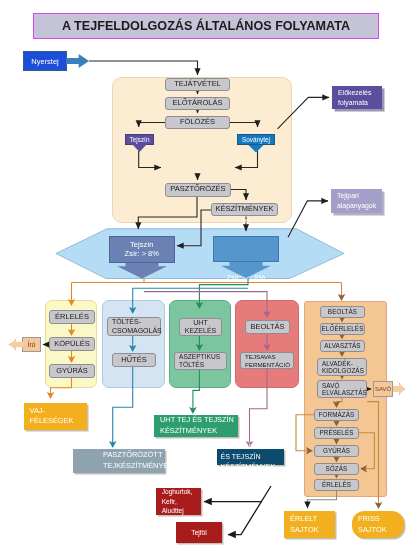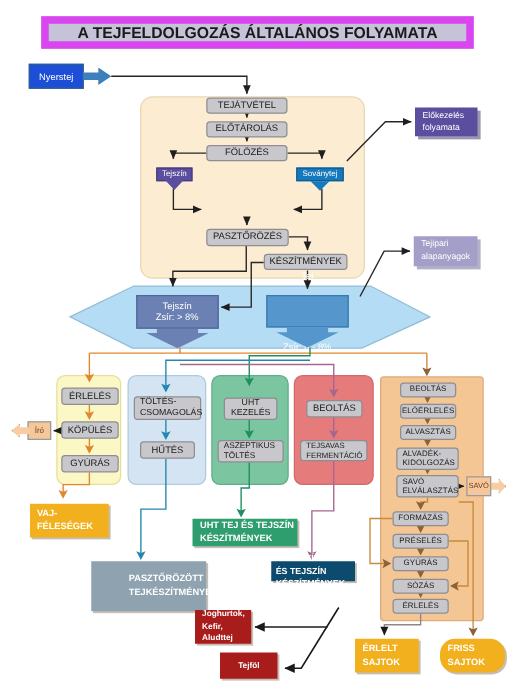--- a/index.html
+++ b/index.html
@@ -7,21 +7,21 @@
   #stage{position:relative;width:413px;height:550px;}
   .abs{position:absolute;box-sizing:border-box;}
   svg{position:absolute;left:0;top:0;width:413px;height:550px;overflow:visible;}
   #wires{z-index:5;}
   #wires2{z-index:4;}
   #hexsvg{z-index:1;}
   .pbox,.tag,.prod,.legendbox,#iro,#savo,#iro-arrow,#savo-arrow,#nyerstej,#nyerstej-arrow,#tejszin-tag,#sovanytej-tag,#tejszin-tag-arrow,#sovanytej-tag-arrow,.fatarrow{z-index:6;}
   .panel{z-index:2;}
 
   
-  #title{left:33px;top:13px;width:346px;height:26px;background:#c5c3d8;border:6px solid #d946ef;
+  #title{left:33px;top:13px;width:346px;height:26px;background:#c5c3d8;border:1px solid #d946ef;
      display:flex;align-items:center;justify-content:center;font-size:12.6px;font-weight:bold;color:#1a1a1a;letter-spacing:0;}
 
   
   .pbox{background:#c8c8cc;border:1px solid #8d8d93;border-radius:3px;display:flex;align-items:center;
      justify-content:center;text-align:center;font-size:7.5px;color:#1a1a1a;line-height:1.15;white-space:pre-line;}
   .pbox.sm{font-size:6.3px;letter-spacing:.1px;}
   .pbox.f62{font-size:6.2px;}
   .pbox.f66{font-size:6.6px;}
   .pbox.f70{font-size:7px;}
   .pbox.lft{text-align:left;justify-content:flex-start;padding-left:4px;}
@@ -71,23 +71,23 @@
   #iro{left:22px;top:337px;width:19px;height:15px;background:#f6c79a;border:1px solid #9a9a9a;
      display:flex;align-items:center;justify-content:center;font-size:6.5px;color:#6b3f18;}
   #iro-arrow{left:9px;top:339px;width:15px;height:11px;background:#f8cda4;border:1px solid #9a9a9a;border-right:none;
      clip-path:polygon(0 50%,46% 0,46% 26%,100% 26%,100% 74%,46% 74%,46% 100%);}
   #savo{left:373px;top:381px;width:20px;height:16px;background:#f6c79a;border:1px solid #9a9a9a;
      display:flex;align-items:center;justify-content:center;font-size:6px;color:#6b3f18;}
   #savo-arrow{left:392px;top:383px;width:13px;height:12px;background:#f8cda4;border:1px solid #9a9a9a;
      clip-path:polygon(100% 50%,54% 0,54% 26%,0 26%,0 74%,54% 74%,54% 100%);}
 
   .prod{display:flex;flex-direction:column;justify-content:center;color:#fff;white-space:pre;
-     font-size:7.4px;line-height:1.45;padding-left:6px;box-shadow:1.5px 1.5px 0 0 rgba(90,70,40,.35);font-weight:bold;}
+     font-size:7.4px;line-height:1.45;padding-left:6px;box-shadow:1.5px 1.5px 0 0 rgba(90,70,40,.35);}
   #pr-butter{left:23.5px;top:403px;width:63px;height:26.5px;background:#f2b01e;}
-  #pr-past{left:73px;top:449px;width:92px;height:40px;background:#8ea2b0;padding-left:30px;}
+  #pr-past{left:73px;top:449px;width:92px;height:24px;background:#8ea2b0;padding-left:30px;}
   #pr-uht{left:154px;top:414.5px;width:84px;height:22.5px;background:#2f9e6e;}
   #pr-ferm{left:216.5px;top:449px;width:67px;height:16px;background:#0c4a6e;font-size:7.1px;padding-left:4px;}
   #pr-yog{left:155.7px;top:488px;width:45px;height:27px;background:#a81c1c;font-size:6.6px;}
   #pr-sour{left:176.3px;top:522px;width:45.5px;height:21px;background:#a81c1c;font-size:6.6px;
      align-items:center;padding-left:0;text-align:center;}
   #pr-ripe{left:284px;top:511px;width:51px;height:27px;background:#f2b01e;}
   #pr-fresh{left:352px;top:511px;width:52px;height:27px;background:#f2b01e;border-radius:12px;}
 </style>
 </head>
 <body>

